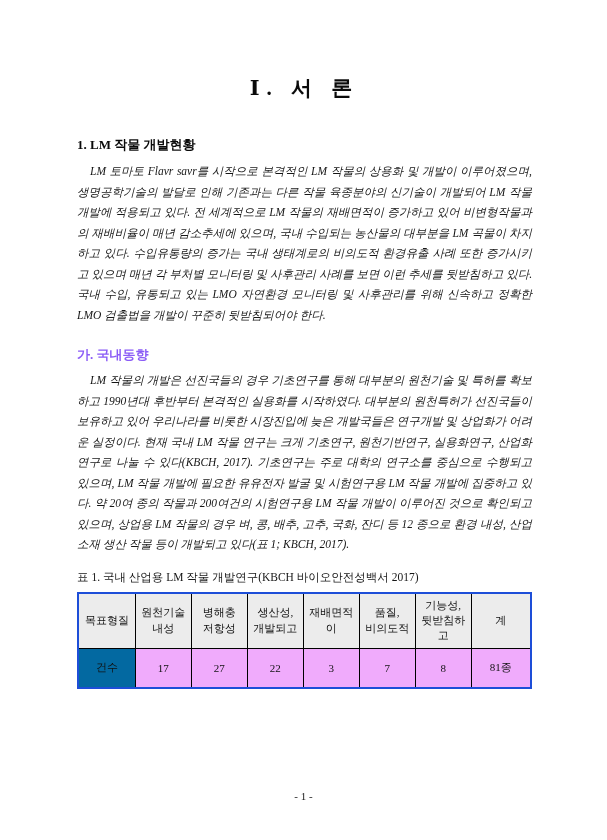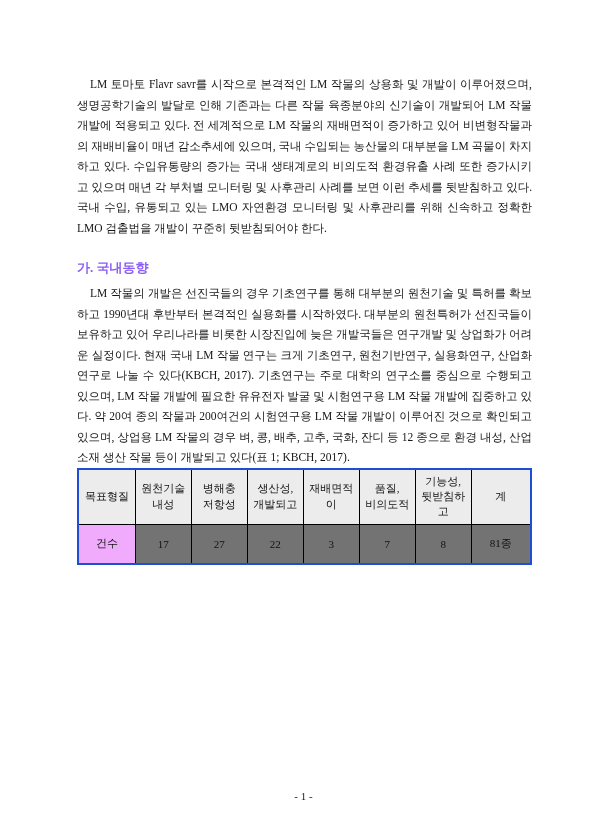--- a/index.html
+++ b/index.html
@@ -31,20 +31,21 @@
     font-weight: bold;
     color: #0a0a0a;
   }
   .body-par {
     margin: 0;
     font-size: 11.5px;
     line-height: 20.5px;
     text-align: justify;
     text-indent: 13px;
     color: #161616;
+    font-style: italic;
   }
   .subsec-heading {
     margin: 21px 0 6px 0;
     font-size: 13px;
     font-weight: bold;
     color: #8b5cf6;
   }
   .table-caption {
     margin: 15px 0 7px 0;
     font-size: 11.5px;
@@ -64,45 +65,48 @@
     vertical-align: middle;
     padding: 4px 2px;
     color: #111111;
   }
   table.data-table thead th {
     background: #ececec;
     height: 38px;
     line-height: 1.4;
     white-space: pre-line;
   }
-  table.data-table tbody td { height: 30px; background: #737373; }
-  table.data-table tbody td.row-label { background: #f0abfc; }
+  table.data-table tbody td { height: 30px; background: #f0abfc; }
+  table.data-table tbody td.row-label { background: #0369a1; }
   col.c-label { width: 12%; }
   col.c-val  { width: 11.7%; }
   col.c-total { width: 12.5%; }
   .page-footer {
     position: absolute;
     left: 0; right: 0;
     bottom: 38px;
     text-align: center;
     font-size: 11px;
     color: #222222;
   }
 </style>
 </head>
 <body>
 
 <div class="page">
 
+  <h1 class="doc-title">Ⅰ. 서 론</h1>
 
+  <h2 class="sec-heading">1. LM 작물 개발현황</h2>
   <p class="body-par">LM 토마토 Flavr savr를 시작으로 본격적인 LM 작물의 상용화 및 개발이 이루어졌으며, 생명공학기술의 발달로 인해 기존과는 다른 작물 육종분야의 신기술이 개발되어 LM 작물 개발에 적용되고 있다. 전 세계적으로 LM 작물의 재배면적이 증가하고 있어 비변형작물과의 재배비율이 매년 감소추세에 있으며, 국내 수입되는 농산물의 대부분을 LM 곡물이 차지하고 있다. 수입유통량의 증가는 국내 생태계로의 비의도적 환경유출 사례 또한 증가시키고 있으며 매년 각 부처별 모니터링 및 사후관리 사례를 보면 이런 추세를 뒷받침하고 있다. 국내 수입, 유통되고 있는 LMO 자연환경 모니터링 및 사후관리를 위해 신속하고 정확한 LMO 검출법을 개발이 꾸준히 뒷받침되어야 한다.</p>
 
   <h3 class="subsec-heading">가. 국내동향</h3>
   <p class="body-par">LM 작물의 개발은 선진국들의 경우 기초연구를 통해 대부분의 원천기술 및 특허를 확보하고 1990년대 후반부터 본격적인 실용화를 시작하였다. 대부분의 원천특허가 선진국들이 보유하고 있어 우리나라를 비롯한 시장진입에 늦은 개발국들은 연구개발 및 상업화가 어려운 실정이다. 현재 국내 LM 작물 연구는 크게 기초연구, 원천기반연구, 실용화연구, 산업화연구로 나눌 수 있다(KBCH, 2017). 기초연구는 주로 대학의 연구소를 중심으로 수행되고 있으며, LM 작물 개발에 필요한 유유전자 발굴 및 시험연구용 LM 작물 개발에 집중하고 있다. 약 20여 종의 작물과 200여건의 시험연구용 LM 작물 개발이 이루어진 것으로 확인되고 있으며, 상업용 LM 작물의 경우 벼, 콩, 배추, 고추, 국화, 잔디 등 12 종으로 환경 내성, 산업소재 생산 작물 등이 개발되고 있다(표 1; KBCH, 2017).</p>
 
+  <p class="table-caption">표 1. 국내 산업용 LM 작물 개발연구(KBCH 바이오안전성백서 2017)</p>
 
   <table class="data-table">
     <colgroup>
       <col class="c-label">
       <col class="c-val">
         <col class="c-val">
         <col class="c-val">
         <col class="c-val">
         <col class="c-val">
         <col class="c-val">

